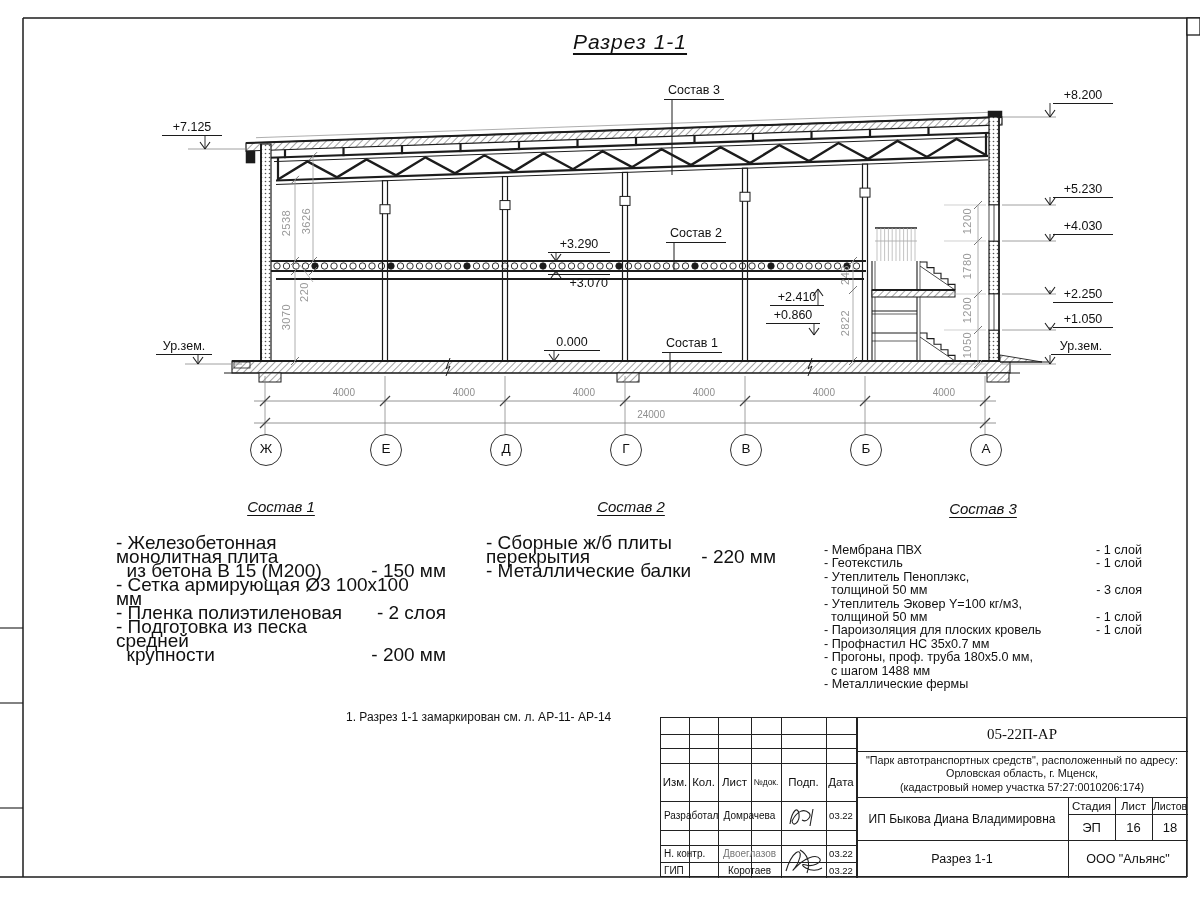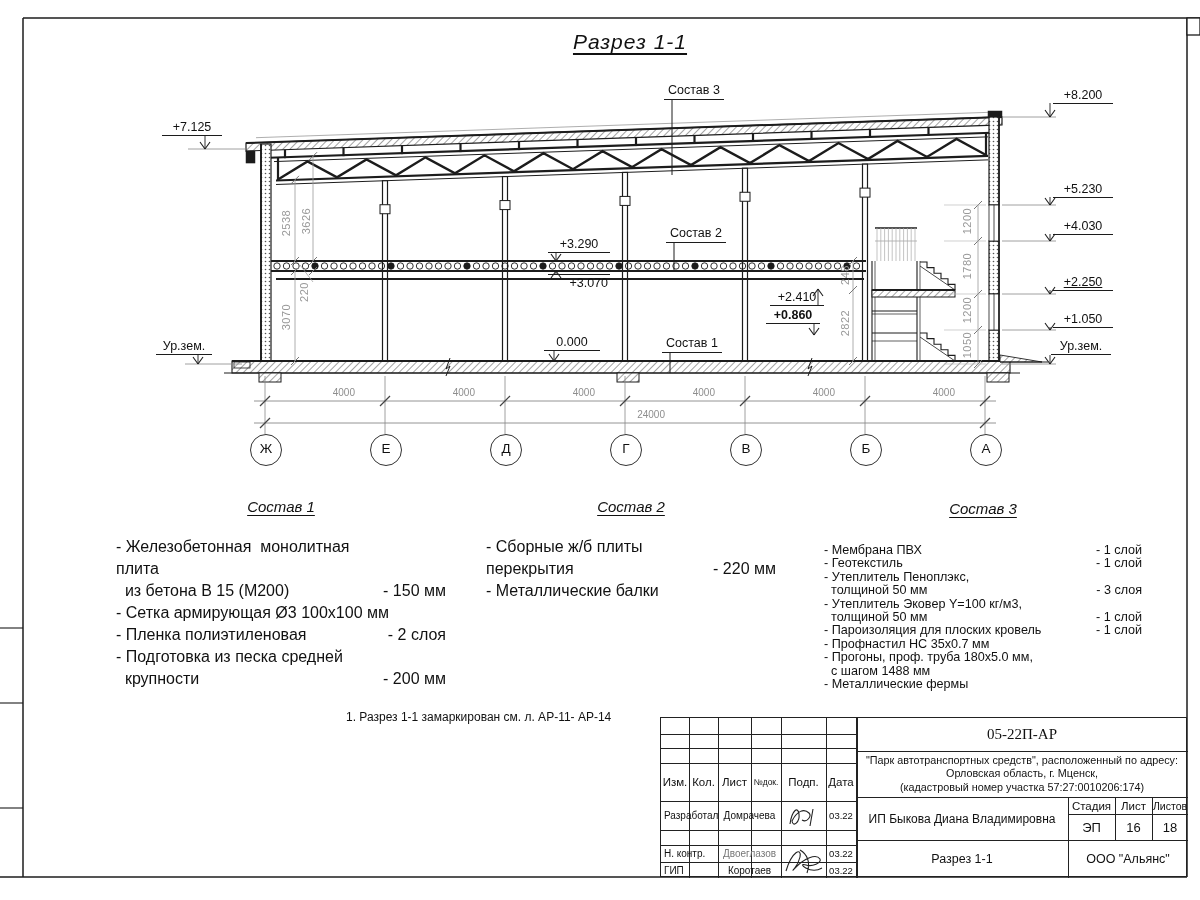--- a/index.html
+++ b/index.html
@@ -18,21 +18,21 @@
         transform:rotate(-90deg);letter-spacing:.5px;white-space:nowrap;}
   .bub{position:absolute;width:30px;height:30px;border:1.2px solid #333;border-radius:50%;
        font-size:13.5px;line-height:28px;text-align:center;background:#fff;}
   .comp{position:absolute;}
   .comp-title{text-align:center;font:italic 15px "Liberation Sans",sans-serif;
               text-decoration:underline;text-underline-offset:3px;}
   .comp-items{margin-top:21px;}
   .comp-item{display:flex;}
   .ci-text{white-space:pre-wrap;}
   .ci-val{margin-left:auto;align-self:flex-end;padding-left:8px;white-space:nowrap;}
-  .c1 .comp-items,.c2 .comp-items{font-size:16px;line-height:22px;}
+  .c1 .comp-items,.c2 .comp-items{font-size:19px;line-height:14px;}
   .c3 .comp-items{margin-top:27px;font-size:12.6px;line-height:13.4px;}
   .note{position:absolute;font-size:12px;}
   
   #tb{position:absolute;left:660px;top:717px;width:527px;height:160px;border:1.6px solid #222;box-sizing:border-box;}
   .vl,.hl{position:absolute;background:#222;}
   .vl{width:1px;} .hl{height:1px;}
   .cell{position:absolute;display:flex;align-items:center;justify-content:center;
         text-align:center;white-space:nowrap;}
 </style>
 </head>
@@ -301,28 +301,28 @@
       <line x1="670" y1="352" x2="670" y2="373" stroke="#1c1c1c" stroke-width="1"></line>
     </svg>
 
 <div class="abs ttl" style="left:520px;top:30px;width:220px;">Разрез 1-1</div>
 
 <div class="elev" style="left:162px;top:120px;width:56px;">+7.125</div>
 <div class="elev" style="left:156px;top:339px;width:52px;">Ур.зем.</div>
 <div class="elev" style="left:1053px;top:88px;width:56px;">+8.200</div>
 <div class="elev" style="left:1053px;top:182px;width:56px;">+5.230</div>
 <div class="elev" style="left:1053px;top:219px;width:56px;">+4.030</div>
-<div class="elev" style="left:1053px;top:275px;width:56px;text-decoration:underline;">+2.250</div>
+<div class="elev" style="left:1053px;top:287px;width:56px;">+2.250</div>
 <div class="elev" style="left:1053px;top:312px;width:56px;">+1.050</div>
 <div class="elev" style="left:1051px;top:339px;width:56px;">Ур.зем.</div>
 <div class="elev" style="left:548px;top:237px;width:58px;">+3.290</div>
 <div class="elev elev-top" style="left:548px;top:274px;width:58px;text-align:right;">+3.070</div>
 <div class="elev" style="left:544px;top:335px;width:52px;">0.000</div>
 <div class="elev" style="left:770px;top:290px;width:50px;">+2.410</div>
-<div class="elev" style="left:766px;top:308px;width:50px;font-weight:bold;">+0.860</div>
+<div class="elev" style="left:766px;top:308px;width:50px;">+0.860</div>
 
 <div class="ldr" style="left:664px;top:83px;">Состав 3</div>
 <div class="ldr" style="left:666px;top:226px;">Состав 2</div>
 <div class="ldr" style="left:662px;top:336px;">Состав 1</div>
 
 <div class="vdim" style="left:256px;top:217px;">2538</div>
 <div class="vdim" style="left:276px;top:215px;">3626</div>
 <div class="vdim" style="left:274px;top:286px;">220</div>
 <div class="vdim" style="left:256px;top:311px;">3070</div>
 <div class="vdim" style="left:815px;top:269px;">248</div>

